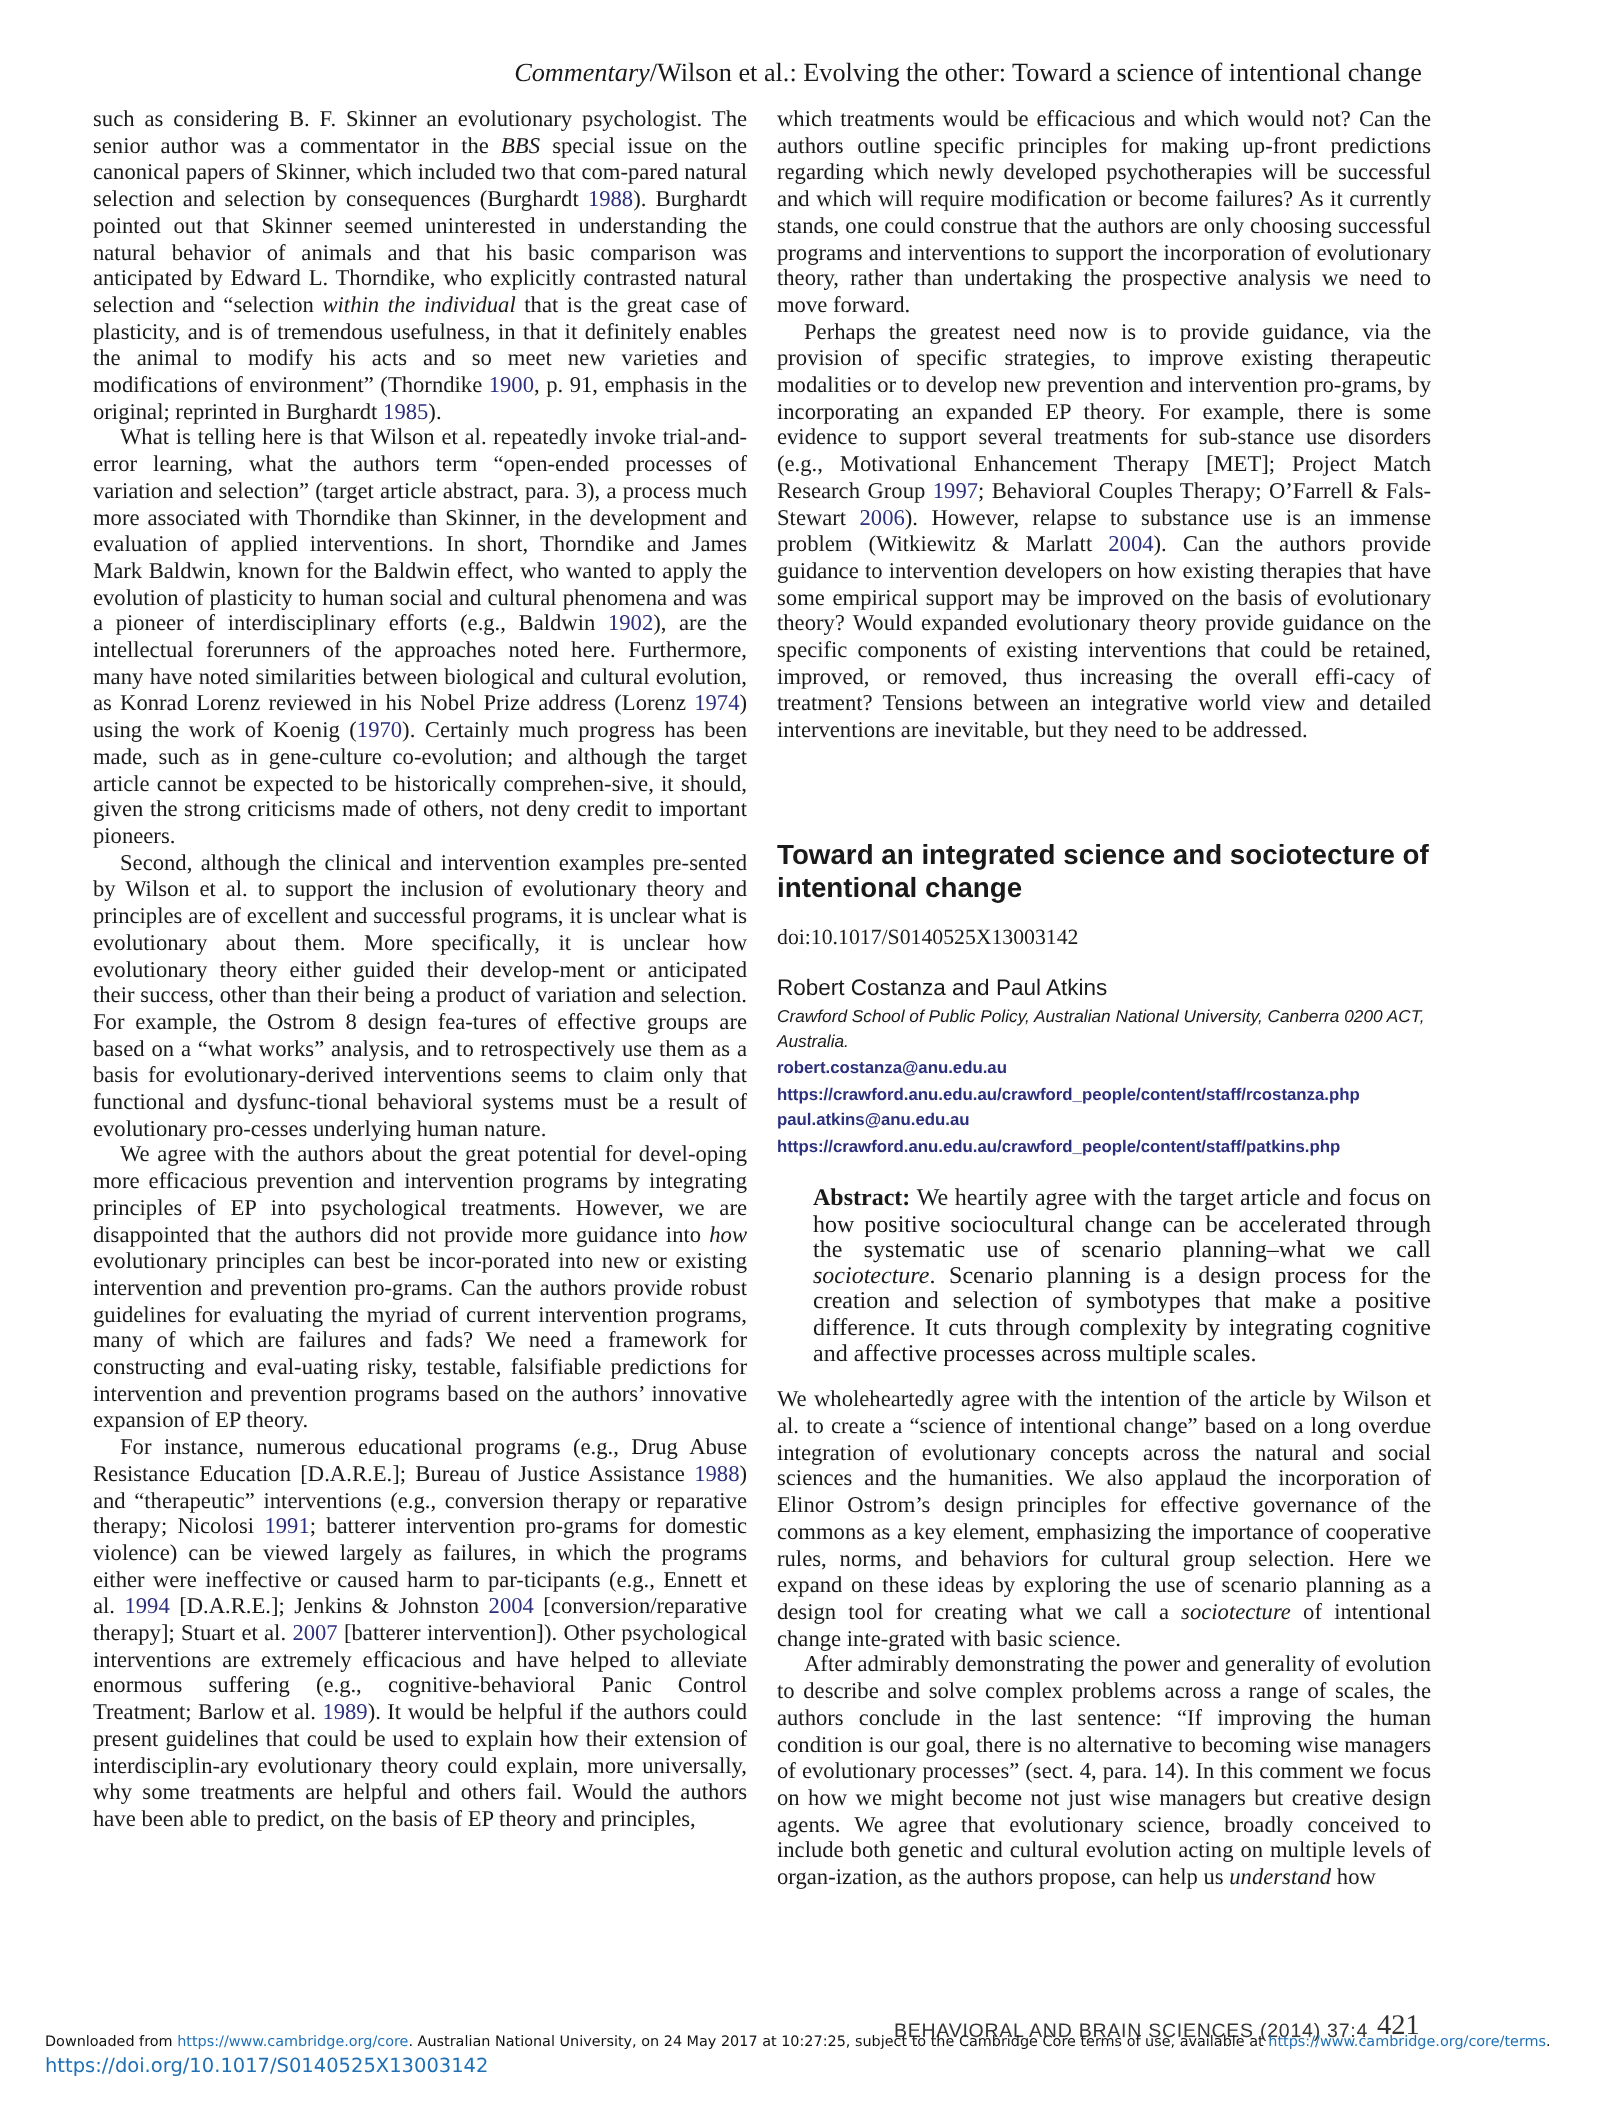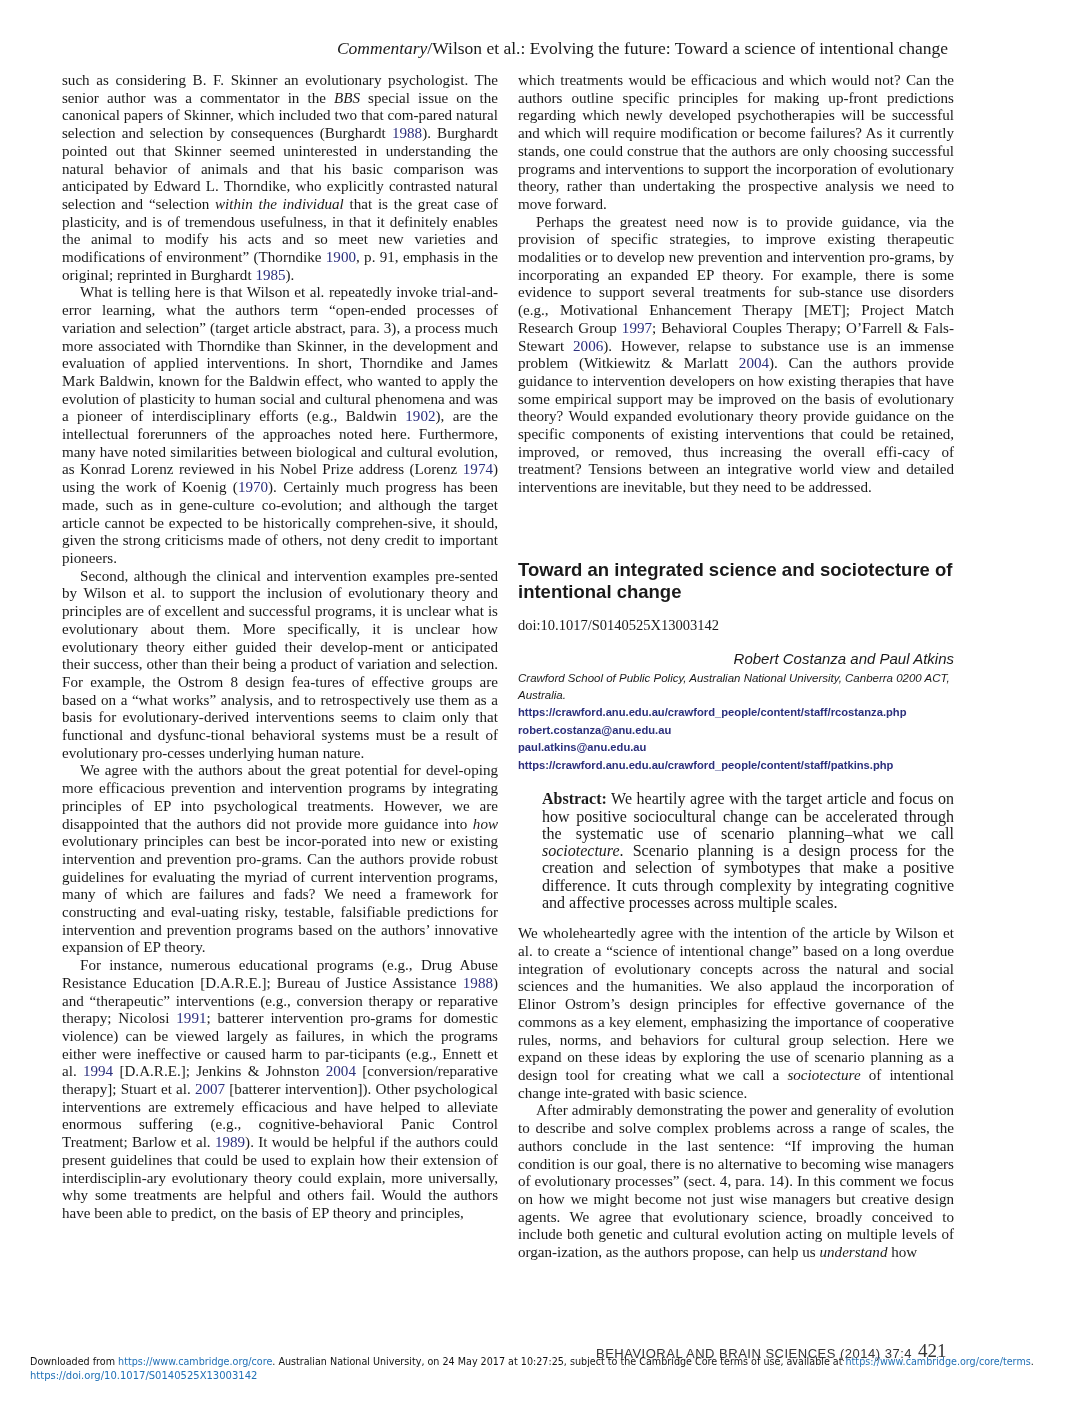--- a/index.html
+++ b/index.html
@@ -8,56 +8,56 @@
   .running-head { position:absolute; top:38px; right:124px; font-family:"Liberation Serif", serif; font-size:17.5px; color:#1a1a1a; white-space:nowrap; }
   .running-head i { font-style:italic; }
   .col { position:absolute; top:72px; width:436px; font-family:"Liberation Serif", serif; font-size:15.1px; line-height:17.7px; text-align:justify; hyphens:manual; }
   .col-left { left:62px; }
   .col-right { left:518px; }
   .col p { margin:0; }
   .col p.indent { text-indent:18px; }
   .ref { color:#2b2f7c; }
   .heading { font-family:"Liberation Sans", sans-serif; font-weight:bold; font-size:18.5px; line-height:22px; color:#1a1a1a; text-align:left; margin-top:62px; }
   .doi { font-family:"Liberation Serif", serif; font-size:14.5px; margin-top:14px; text-align:left; }
-  .authors { font-family:"Liberation Sans", sans-serif; font-size:15px; margin-top:15px; text-align:right;font-style:italic; }
+  .authors { font-family:"Liberation Sans", sans-serif; font-size:15px; margin-top:15px; text-align:left; }
   .affil { font-family:"Liberation Sans", sans-serif; font-style:italic; font-size:11.5px; line-height:17px; margin-top:3px; text-align:left; }
   .contact { font-family:"Liberation Sans", sans-serif; font-weight:bold; font-size:11.2px; line-height:17.5px; color:#2b2f7c; text-align:left; display:block; text-decoration:none; }
   .abstract { font-family:"Liberation Serif", serif; font-size:16px; line-height:17.3px; margin-top:16px; text-align:justify;margin-left:24px; }
   .abstract b { font-weight:bold; }
   .body-start { margin-top:14px !important; }
   .footer-journal { position:absolute; top:1346px; left:596px; font-family:Liberation Sans, sans-serif; font-size:13px; letter-spacing:0.5px; color:#333; white-space:nowrap; }
   .footer-page { position:absolute; top:1340px; left:918px; font-family:"Liberation Serif", serif; font-size:19px; color:#333; }
   .download-line { position:absolute; top:1356px; left:30px; font-family:"DejaVu Sans", sans-serif; font-size:9.6px; color:#111; white-space:nowrap; }
   .download-line .lnk { color:#1f6fb5; }
-  .doi-line { position:absolute; top:1370px; left:30px; font-family:"DejaVu Sans", sans-serif; font-size:10px; color:#1f6fb5; white-space:nowrap; }
+  .doi-line { position:absolute; top:1370px; left:30px; font-family:"DejaVu Sans", sans-serif; font-size:13px; color:#1f6fb5; white-space:nowrap; }
 </style>
 </head>
 <body>
 
-<div class="running-head"><i>Commentary</i><span>/Wilson et al.: Evolving the future: Toward a science of intentional change</span></div>
+<div class="running-head"><i>Commentary</i><span>/Wilson et al.: Evolving the other: Toward a science of intentional change</span></div>
 
 <div class="col col-left" id="left-col">
     <p><span>such as considering B. F. Skinner an evolutionary psychologist. The senior author was a commentator in the </span><i>BBS</i><span> special issue on the canonical papers of Skinner, which included two that com-pared natural selection and selection by consequences (Burghardt </span><a class="ref">1988</a><span>). Burghardt pointed out that Skinner seemed uninterested in understanding the natural behavior of animals and that his basic comparison was anticipated by Edward L. Thorndike, who explicitly contrasted natural selection and “selection </span><i>within the individual</i><span> that is the great case of plasticity, and is of tremendous usefulness, in that it definitely enables the animal to modify his acts and so meet new varieties and modifications of environment” (Thorndike </span><a class="ref">1900</a><span>, p. 91, emphasis in the original; reprinted in Burghardt </span><a class="ref">1985</a><span>).</span></p>
     <p class="indent"><span>What is telling here is that Wilson et al. repeatedly invoke trial-and-error learning, what the authors term “open-ended processes of variation and selection” (target article abstract, para. 3), a process much more associated with Thorndike than Skinner, in the development and evaluation of applied interventions. In short, Thorndike and James Mark Baldwin, known for the Baldwin effect, who wanted to apply the evolution of plasticity to human social and cultural phenomena and was a pioneer of interdisciplinary efforts (e.g., Baldwin </span><a class="ref">1902</a><span>), are the intellectual forerunners of the approaches noted here. Furthermore, many have noted similarities between biological and cultural evolution, as Konrad Lorenz reviewed in his Nobel Prize address (Lorenz </span><a class="ref">1974</a><span>) using the work of Koenig (</span><a class="ref">1970</a><span>). Certainly much progress has been made, such as in gene-culture co-evolution; and although the target article cannot be expected to be historically comprehen-sive, it should, given the strong criticisms made of others, not deny credit to important pioneers.</span></p>
     <p class="indent"><span>Second, although the clinical and intervention examples pre-sented by Wilson et al. to support the inclusion of evolutionary theory and principles are of excellent and successful programs, it is unclear what is evolutionary about them. More specifically, it is unclear how evolutionary theory either guided their develop-ment or anticipated their success, other than their being a product of variation and selection. For example, the Ostrom 8 design fea-tures of effective groups are based on a “what works” analysis, and to retrospectively use them as a basis for evolutionary-derived interventions seems to claim only that functional and dysfunc-tional behavioral systems must be a result of evolutionary pro-cesses underlying human nature.</span></p>
     <p class="indent"><span>We agree with the authors about the great potential for devel-oping more efficacious prevention and intervention programs by integrating principles of EP into psychological treatments. However, we are disappointed that the authors did not provide more guidance into </span><i>how</i><span> evolutionary principles can best be incor-porated into new or existing intervention and prevention pro-grams. Can the authors provide robust guidelines for evaluating the myriad of current intervention programs, many of which are failures and fads? We need a framework for constructing and eval-uating risky, testable, falsifiable predictions for intervention and prevention programs based on the authors’ innovative expansion of EP theory.</span></p>
     <p class="indent"><span>For instance, numerous educational programs (e.g., Drug Abuse Resistance Education [D.A.R.E.]; Bureau of Justice Assistance </span><a class="ref">1988</a><span>) and “therapeutic” interventions (e.g., conversion therapy or reparative therapy; Nicolosi </span><a class="ref">1991</a><span>; batterer intervention pro-grams for domestic violence) can be viewed largely as failures, in which the programs either were ineffective or caused harm to par-ticipants (e.g., Ennett et al. </span><a class="ref">1994</a><span> [D.A.R.E.]; Jenkins &amp; Johnston </span><a class="ref">2004</a><span> [conversion/reparative therapy]; Stuart et al. </span><a class="ref">2007</a><span> [batterer intervention]). Other psychological interventions are extremely efficacious and have helped to alleviate enormous suffering (e.g., cognitive-behavioral Panic Control Treatment; Barlow et al. </span><a class="ref">1989</a><span>). It would be helpful if the authors could present guidelines that could be used to explain how their extension of interdisciplin-ary evolutionary theory could explain, more universally, why some treatments are helpful and others fail. Would the authors have been able to predict, on the basis of EP theory and principles,</span></p>
   </div>
 
 <div class="col col-right">
   <div id="right-col-paras">
       <p><span>which treatments would be efficacious and which would not? Can the authors outline specific principles for making up-front predictions regarding which newly developed psychotherapies will be successful and which will require modification or become failures? As it currently stands, one could construe that the authors are only choosing successful programs and interventions to support the incorporation of evolutionary theory, rather than undertaking the prospective analysis we need to move forward.</span></p>
       <p class="indent"><span>Perhaps the greatest need now is to provide guidance, via the provision of specific strategies, to improve existing therapeutic modalities or to develop new prevention and intervention pro-grams, by incorporating an expanded EP theory. For example, there is some evidence to support several treatments for sub-stance use disorders (e.g., Motivational Enhancement Therapy [MET]; Project Match Research Group </span><a class="ref">1997</a><span>; Behavioral Couples Therapy; O’Farrell &amp; Fals-Stewart </span><a class="ref">2006</a><span>). However, relapse to substance use is an immense problem (Witkiewitz &amp; Marlatt </span><a class="ref">2004</a><span>). Can the authors provide guidance to intervention developers on how existing therapies that have some empirical support may be improved on the basis of evolutionary theory? Would expanded evolutionary theory provide guidance on the specific components of existing interventions that could be retained, improved, or removed, thus increasing the overall effi-cacy of treatment? Tensions between an integrative world view and detailed interventions are inevitable, but they need to be addressed.</span></p>
     </div>
   <div class="heading">Toward an integrated science and sociotecture of intentional change</div>
   <div class="doi">doi:10.1017/S0140525X13003142</div>
   <div class="authors">Robert Costanza and Paul Atkins</div>
   <div class="affil">Crawford School of Public Policy, Australian National University, Canberra 0200 ACT, Australia.</div>
+  <a class="contact">robert.costanza@anu.edu.au</a>
   <a class="contact">https://crawford.anu.edu.au/crawford_people/content/staff/rcostanza.php</a>
-  <a class="contact">robert.costanza@anu.edu.au</a>
   <a class="contact">paul.atkins@anu.edu.au</a>
   <a class="contact">https://crawford.anu.edu.au/crawford_people/content/staff/patkins.php</a>
   <div class="abstract" id="abstract"><b>Abstract:</b><span> We heartily agree with the target article and focus on how positive sociocultural change can be accelerated through the systematic use of scenario planning–what we call </span><i>sociotecture</i><span>. Scenario planning is a design process for the creation and selection of symbotypes that make a positive difference. It cuts through complexity by integrating cognitive and affective processes across multiple scales.</span></div>
   <div id="commentary-body">
       <p class="body-start"><span>We wholeheartedly agree with the intention of the article by Wilson et al. to create a “science of intentional change” based on a long overdue integration of evolutionary concepts across the natural and social sciences and the humanities. We also applaud the incorporation of Elinor Ostrom’s design principles for effective governance of the commons as a key element, emphasizing the importance of cooperative rules, norms, and behaviors for cultural group selection. Here we expand on these ideas by exploring the use of scenario planning as a design tool for creating what we call a </span><i>sociotecture</i><span> of intentional change inte-grated with basic science.</span></p>
       <p class="indent"><span>After admirably demonstrating the power and generality of evolution to describe and solve complex problems across a range of scales, the authors conclude in the last sentence: “If improving the human condition is our goal, there is no alternative to becoming wise managers of evolutionary processes” (sect. 4, para. 14). In this comment we focus on how we might become not just wise managers but creative design agents. We agree that evolutionary science, broadly conceived to include both genetic and cultural evolution acting on multiple levels of organ-ization, as the authors propose, can help us </span><i>understand</i><span> how</span></p>
     </div>
 </div>
 
 <div class="footer-journal">BEHAVIORAL AND BRAIN SCIENCES (2014) 37:4</div>

